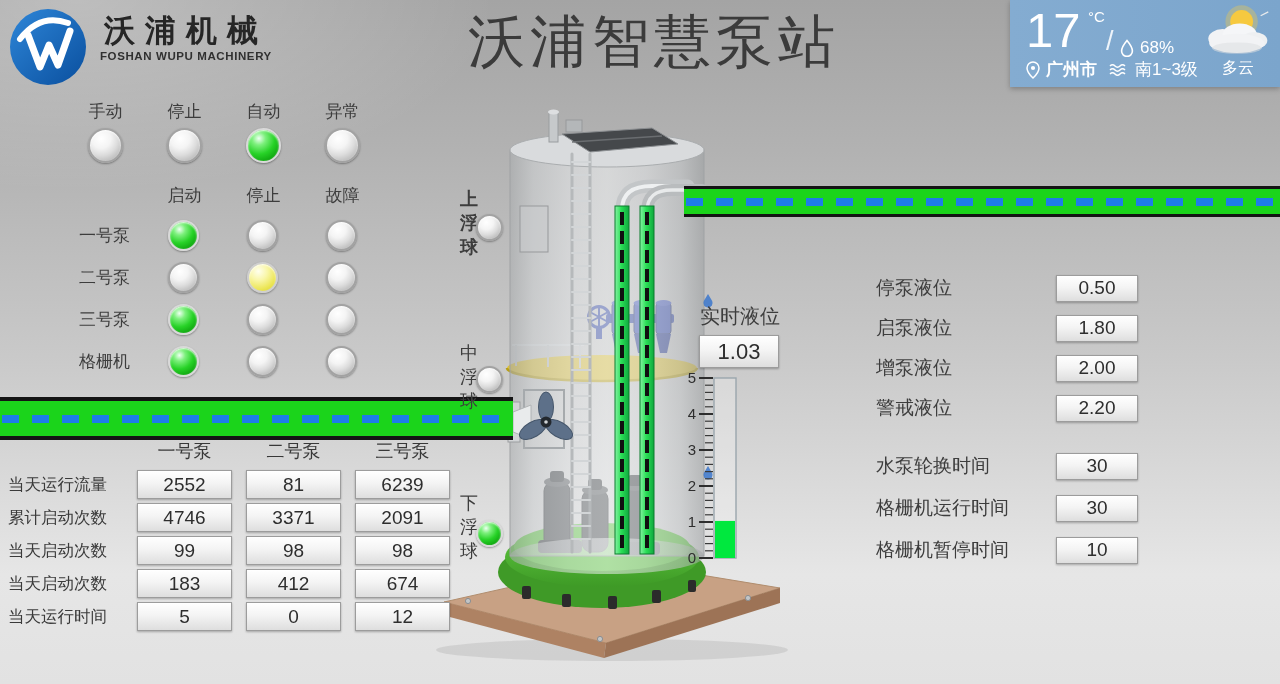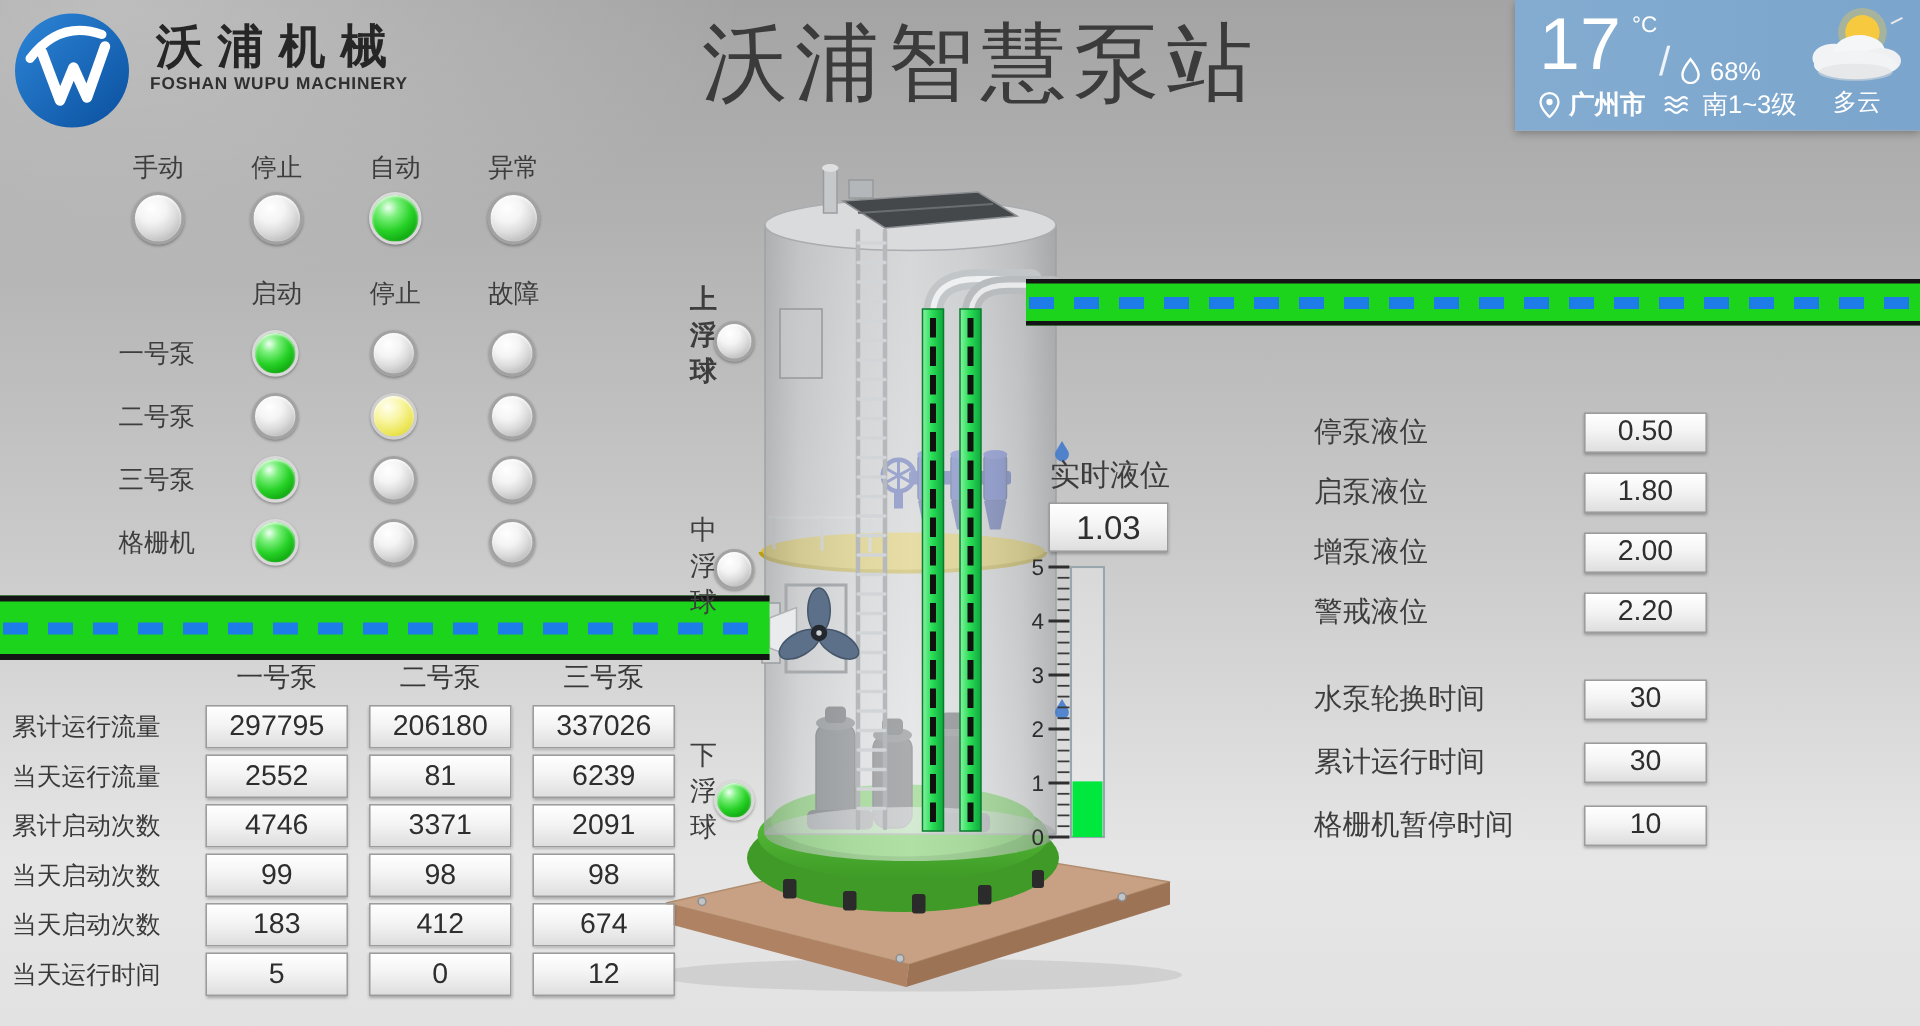--- a/index.html
+++ b/index.html
@@ -443,50 +443,38 @@
         <div class="rlbl">警戒液位</div>
         <div class="vbox">2.20</div>
       </div>
     </div>
   <div class="abs" id="timers">
       <div class="rrow">
         <div class="rlbl">水泵轮换时间</div>
         <div class="vbox">30</div>
       </div>
       <div class="rrow">
-        <div class="rlbl">累计运行时间</div>
+        <div class="rlbl">格栅机运行时间</div>
         <div class="vbox">30</div>
       </div>
       <div class="rrow">
         <div class="rlbl">格栅机暂停时间</div>
         <div class="vbox">10</div>
       </div>
     </div>
 
   <div class="abs" id="stats">
     <div id="stats-head">
         <div class="c"></div>
         <div class="c">一号泵</div>
         <div class="c">二号泵</div>
         <div class="c">三号泵</div>
       </div>
     <div id="stats-rows">
         <div class="trow">
-          <div class="tlbl">累计运行流量</div>
-          <div class="cell">
-            <div class="vbox">297795</div>
-          </div>
-          <div class="cell">
-            <div class="vbox">206180</div>
-          </div>
-          <div class="cell">
-            <div class="vbox">337026</div>
-          </div>
-        </div>
-        <div class="trow">
           <div class="tlbl">当天运行流量</div>
           <div class="cell">
             <div class="vbox">2552</div>
           </div>
           <div class="cell">
             <div class="vbox">81</div>
           </div>
           <div class="cell">
             <div class="vbox">6239</div>
           </div>

